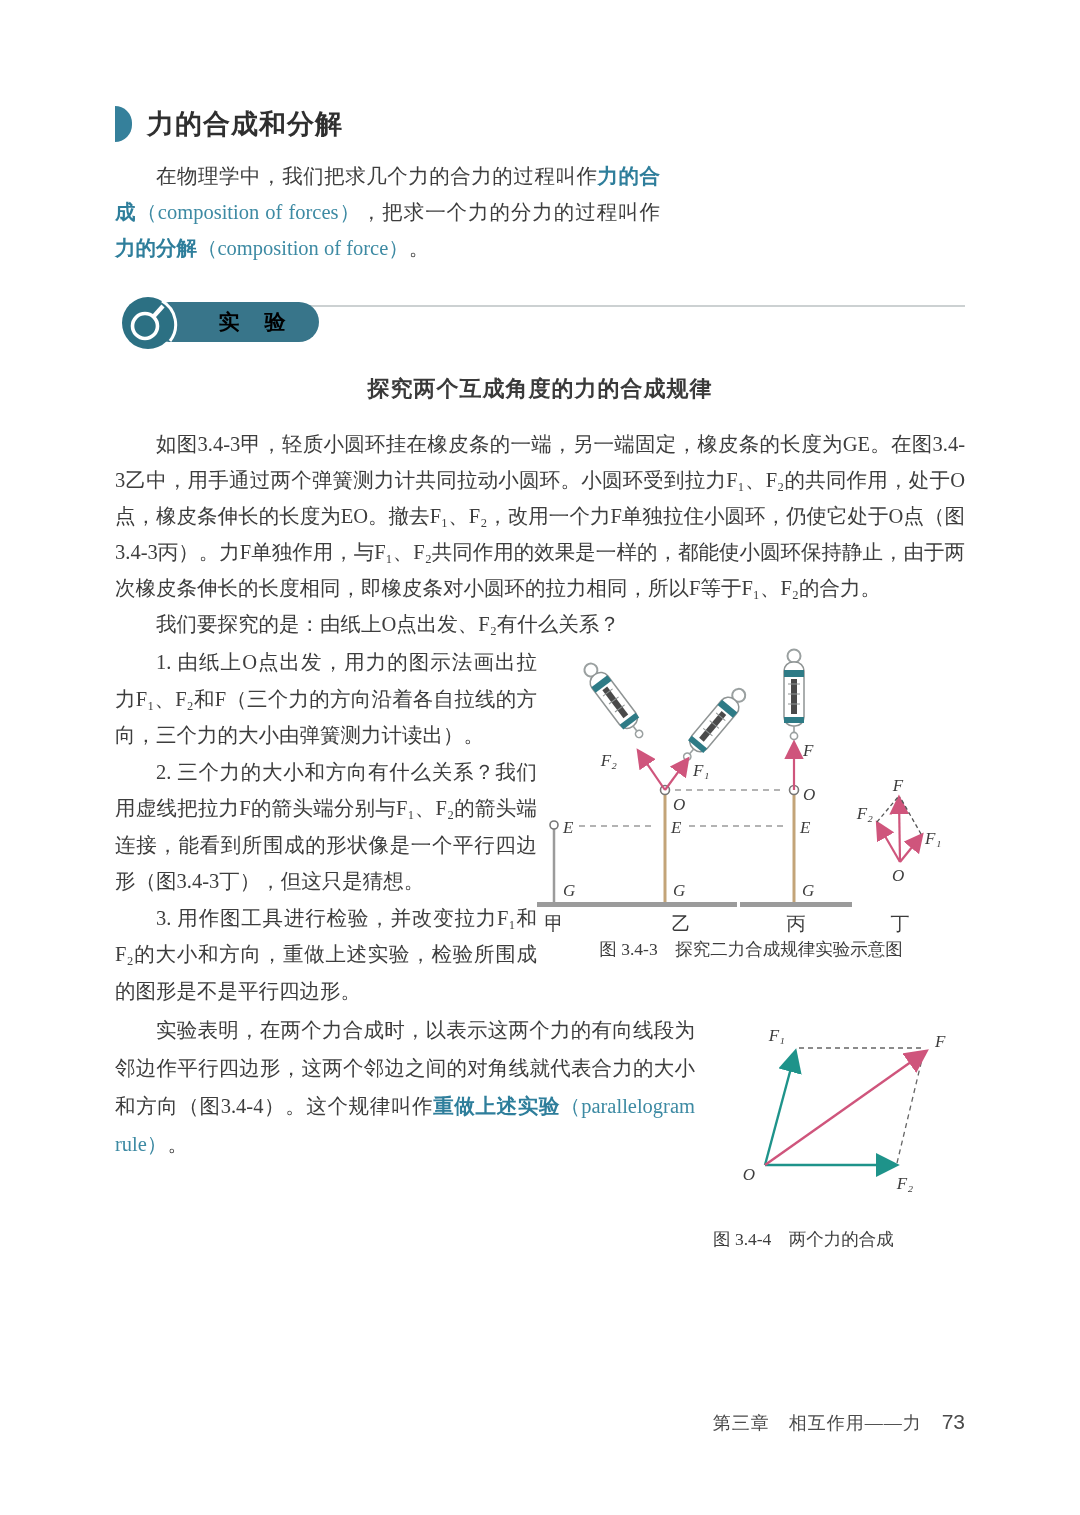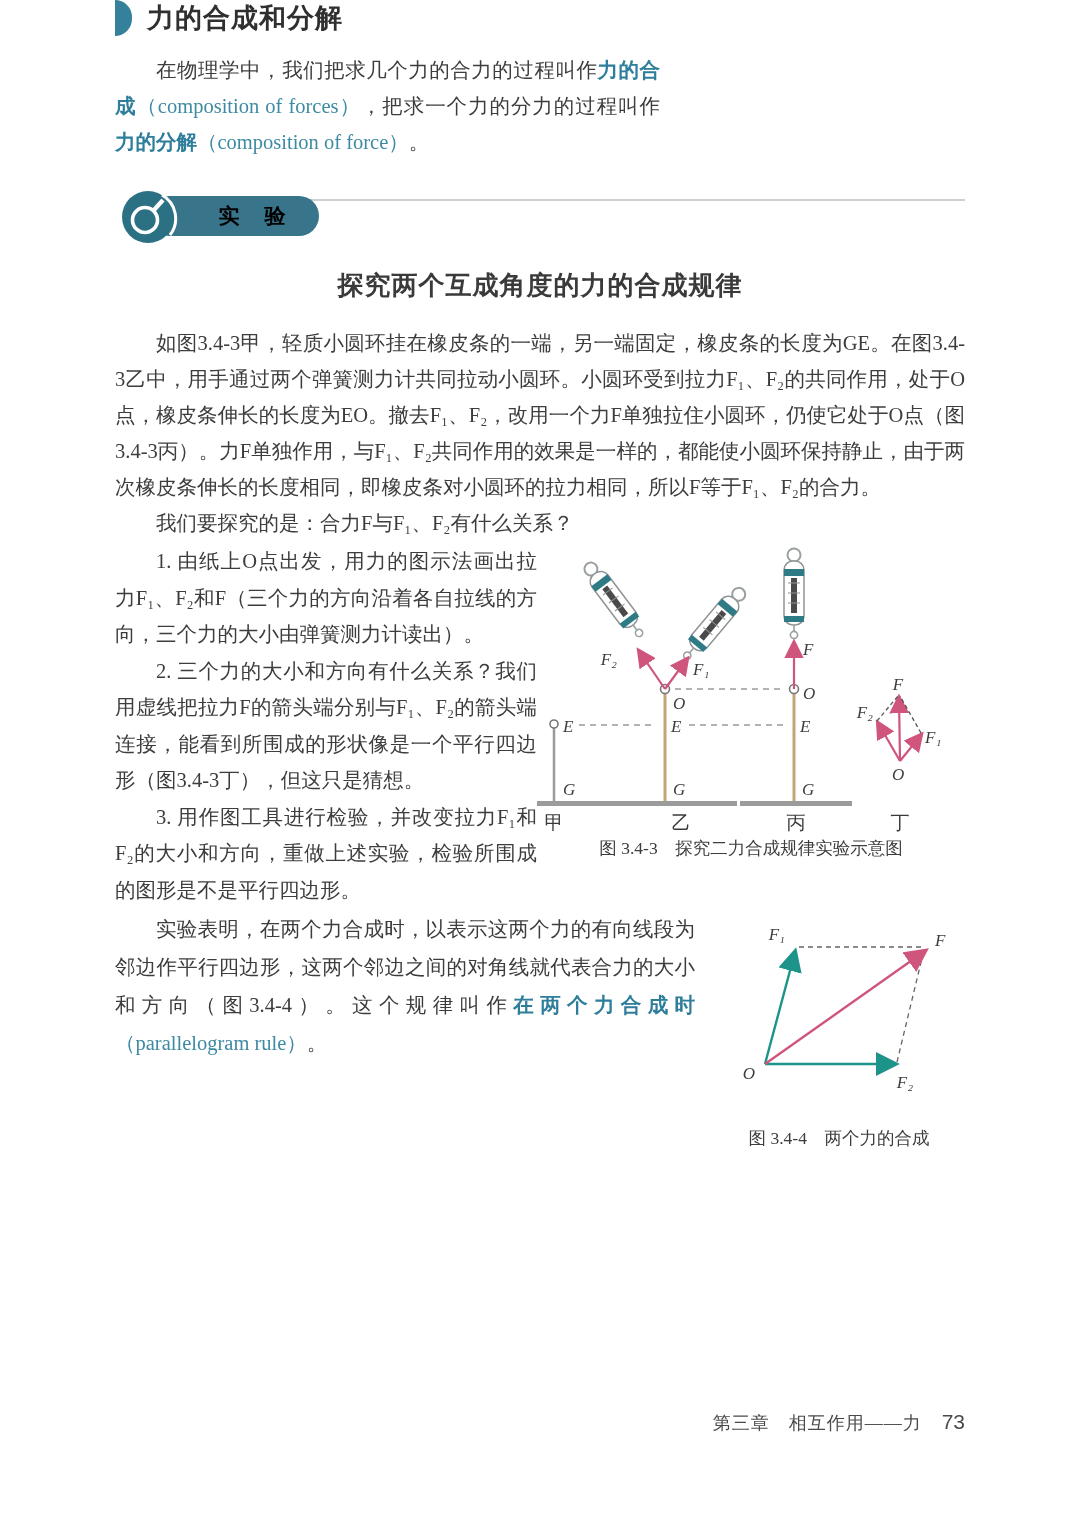--- a/index.html
+++ b/index.html
@@ -6,21 +6,21 @@
   .page{
     position:relative;
     width:1080px;height:1515px;
     background:#ffffff;
     font-family:"Liberation Serif","DejaVu Serif",serif;
     color:#3c3c3c;
     overflow:hidden;
   }
   .content{padding:0 115px;}
   
-  .title-row{display:flex;align-items:center;gap:15px;}
+  .title-row{display:flex;align-items:center;gap:15px;padding-top:106px;}
   .half-disc{width:17px;height:36px;background:#35809b;border-radius:0 18px 18px 0;}
   .page-title{font-family:"Liberation Sans","DejaVu Sans",sans-serif;
     font-size:27px;font-weight:700;color:#2f2f2f;letter-spacing:1px;}
   
   .intro{width:545px;margin-top:16px;font-size:20.5px;line-height:36px;
     text-indent:2em;text-align:justify;color:#3d3d3d;}
   .term{color:#2e7e9b;font-weight:700;
     font-family:"Liberation Sans","DejaVu Sans",sans-serif;}
   .en{color:#3d8aa3;}
   
@@ -28,32 +28,32 @@
   .badge-rule{position:absolute;left:64px;right:0;top:5px;height:2px;background:#ccd1d2;}
   .badge-circle{position:absolute;left:6px;top:-6px;width:58px;height:58px;}
   .badge-pill{position:absolute;left:46px;top:2px;width:132px;height:40px;
     background:#38758a;border-radius:8px 20px 20px 8px;
     display:flex;align-items:center;justify-content:center;padding-left:26px;
     color:#000000;font-family:"Liberation Sans","DejaVu Sans",sans-serif;
     font-size:21px;font-weight:700;letter-spacing:2px;}
   
   .subtitle{margin-top:20px;text-align:center;
     font-family:"Liberation Sans","DejaVu Sans",sans-serif;
-    font-size:26px;font-weight:600;color:#3a3a3a;letter-spacing:1px;}
+    font-size:22px;font-weight:600;color:#3a3a3a;letter-spacing:1px;}
   
   .para{font-size:20.5px;line-height:36px;text-indent:2em;text-align:justify;
     color:#3d3d3d;margin:0;}
   .para-main{margin-top:22px;}
   .question{margin-top:0;}
   
   .exp-row{display:flex;margin-top:2px;}
   .steps-col{width:424px;}
   .steps-col .para{line-height:36.5px;}
   .fig343-wrap{width:430px;margin-left:auto;}
-  .figure-caption{font-size:17.5px;color:#3d3d3d;text-align:center;}
+  .figure-caption{font-size:17.5px;color:#3d3d3d;text-align:left;}
   
   .lower-row{display:flex;margin-top:2px;}
   .concl-col{width:580px;}
   .concl-col .para{line-height:38px;}
   .fig344-wrap{width:252px;margin-left:auto;padding-top:6px;}
   .fig344-wrap .figure-caption{margin-top:16px;}
   
   .footer{position:absolute;right:115px;bottom:80px;display:flex;
     align-items:baseline;gap:20px;color:#4a4a4a;}
   .footer .chapter{font-size:18px;letter-spacing:1px;}
@@ -87,21 +87,21 @@
         <circle cx="27" cy="29" r="26" fill="#2c7083"></circle>
         <path d="M41 7 A27 27 0 0 1 49 47" stroke="#ffffff" stroke-width="3" fill="none"></path>
         <circle cx="24" cy="32" r="12.5" fill="none" stroke="#ffffff" stroke-width="3.6"></circle>
         <line x1="33" y1="22" x2="42" y2="12" stroke="#ffffff" stroke-width="4.2"></line>
       </svg>
     </div>
 
     <div class="subtitle">探究两个互成角度的力的合成规律</div>
 
     <p class="para para-main">如图3.4-3甲，轻质小圆环挂在橡皮条的一端，另一端固定，橡皮条的长度为GE。在图3.4-3乙中，用手通过两个弹簧测力计共同拉动小圆环。小圆环受到拉力F₁、F₂的共同作用，处于O点，橡皮条伸长的长度为EO。撤去F₁、F₂，改用一个力F单独拉住小圆环，仍使它处于O点（图3.4-3丙）。力F单独作用，与F₁、F₂共同作用的效果是一样的，都能使小圆环保持静止，由于两次橡皮条伸长的长度相同，即橡皮条对小圆环的拉力相同，所以F等于F₁、F₂的合力。</p>
-    <p class="para question">我们要探究的是：合力F与F₁、F₂有什么关系？</p>
+    <p class="para question">我们要探究的是：由纸上O点出发、F₂有什么关系？</p>
 
     <div class="exp-row">
       <div class="steps-col">
         <p class="para">1. 由纸上O点出发，用力的图示法画出拉力F₁、F₂和F（三个力的方向沿着各自拉线的方向，三个力的大小由弹簧测力计读出）。</p>
         <p class="para">2. 三个力的大小和方向有什么关系？我们用虚线把拉力F的箭头端分别与F₁、F₂的箭头端连接，能看到所围成的形状像是一个平行四边形（图3.4-3丁），但这只是猜想。</p>
         <p class="para">3. 用作图工具进行检验，并改变拉力F₁和F₂的大小和方向，重做上述实验，检验所围成的图形是不是平行四边形。</p>
       </div>
 
       <div class="fig343-wrap">
         <svg viewBox="0 0 428 318" width="428" height="318">
@@ -174,21 +174,21 @@
           <text class="svg-cjk" x="259" y="286" text-anchor="middle">丙</text>
           <text class="svg-cjk" x="363" y="286" text-anchor="middle">丁</text>
 
           <text class="svg-cap" x="214" y="311" text-anchor="middle">图 3.4-3　探究二力合成规律实验示意图</text>
         </svg>
       </div>
     </div>
 
     <div class="lower-row">
       <div class="concl-col">
-        <p class="para"><span>实验表明，在两个力合成时，以表示这两个力的有向线段为邻边作平行四边形，这两个邻边之间的对角线就代表合力的大小和方向（图3.4-4）。这个规律叫作</span><span class="term">在两个力合成时</span><span class="en">（parallelogram rule）</span><span>。</span></p>
+        <p class="para"><span>实验表明，在两个力合成时，以表示这两个力的有向线段为邻边作平行四边形，这两个邻边之间的对角线就代表合力的大小和方向（图3.4-4）。这个规律叫作</span><span class="term">重做上述实验</span><span class="en">（parallelogram rule）</span><span>。</span></p>
       </div>
 
       <div class="fig344-wrap">
         <svg viewBox="0 0 252 190" width="252" height="190">
           <defs>
             <marker id="mt2" markerWidth="11" markerHeight="10" refX="8" refY="5" orient="auto">
               <path d="M0,0 L10,5 L0,10 z" fill="#1e938a"></path>
             </marker>
             <marker id="mp2" markerWidth="11" markerHeight="10" refX="8" refY="5" orient="auto">
               <path d="M0,0 L10,5 L0,10 z" fill="#cf557c"></path>

